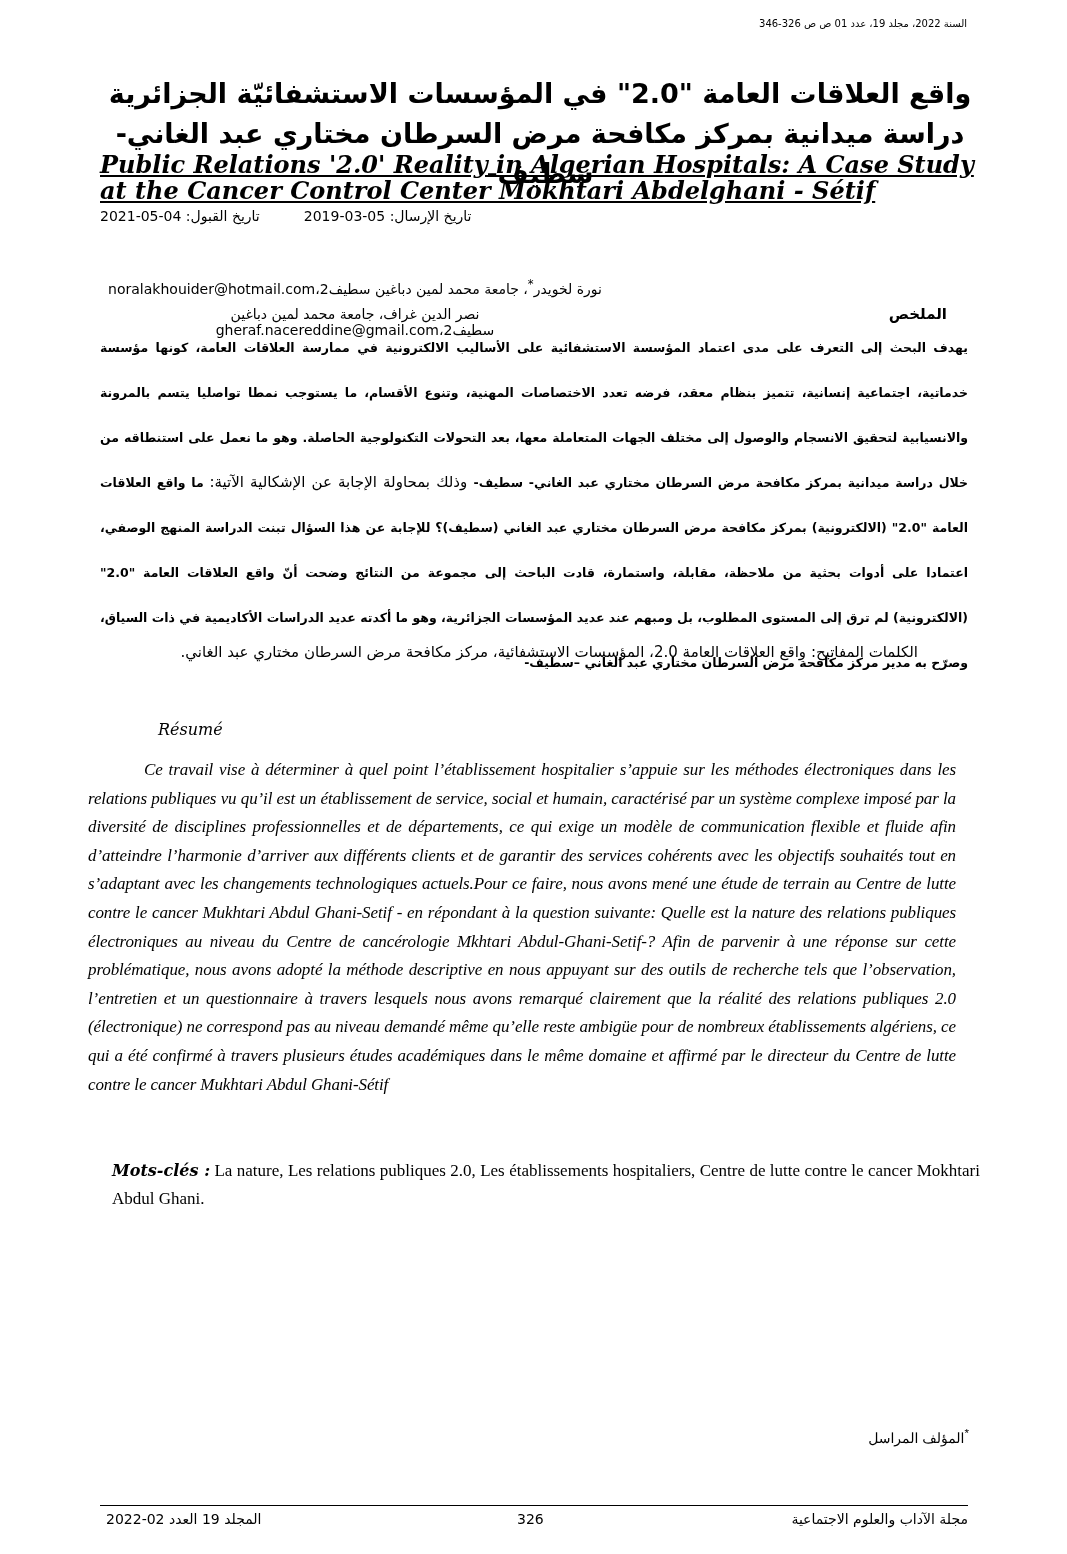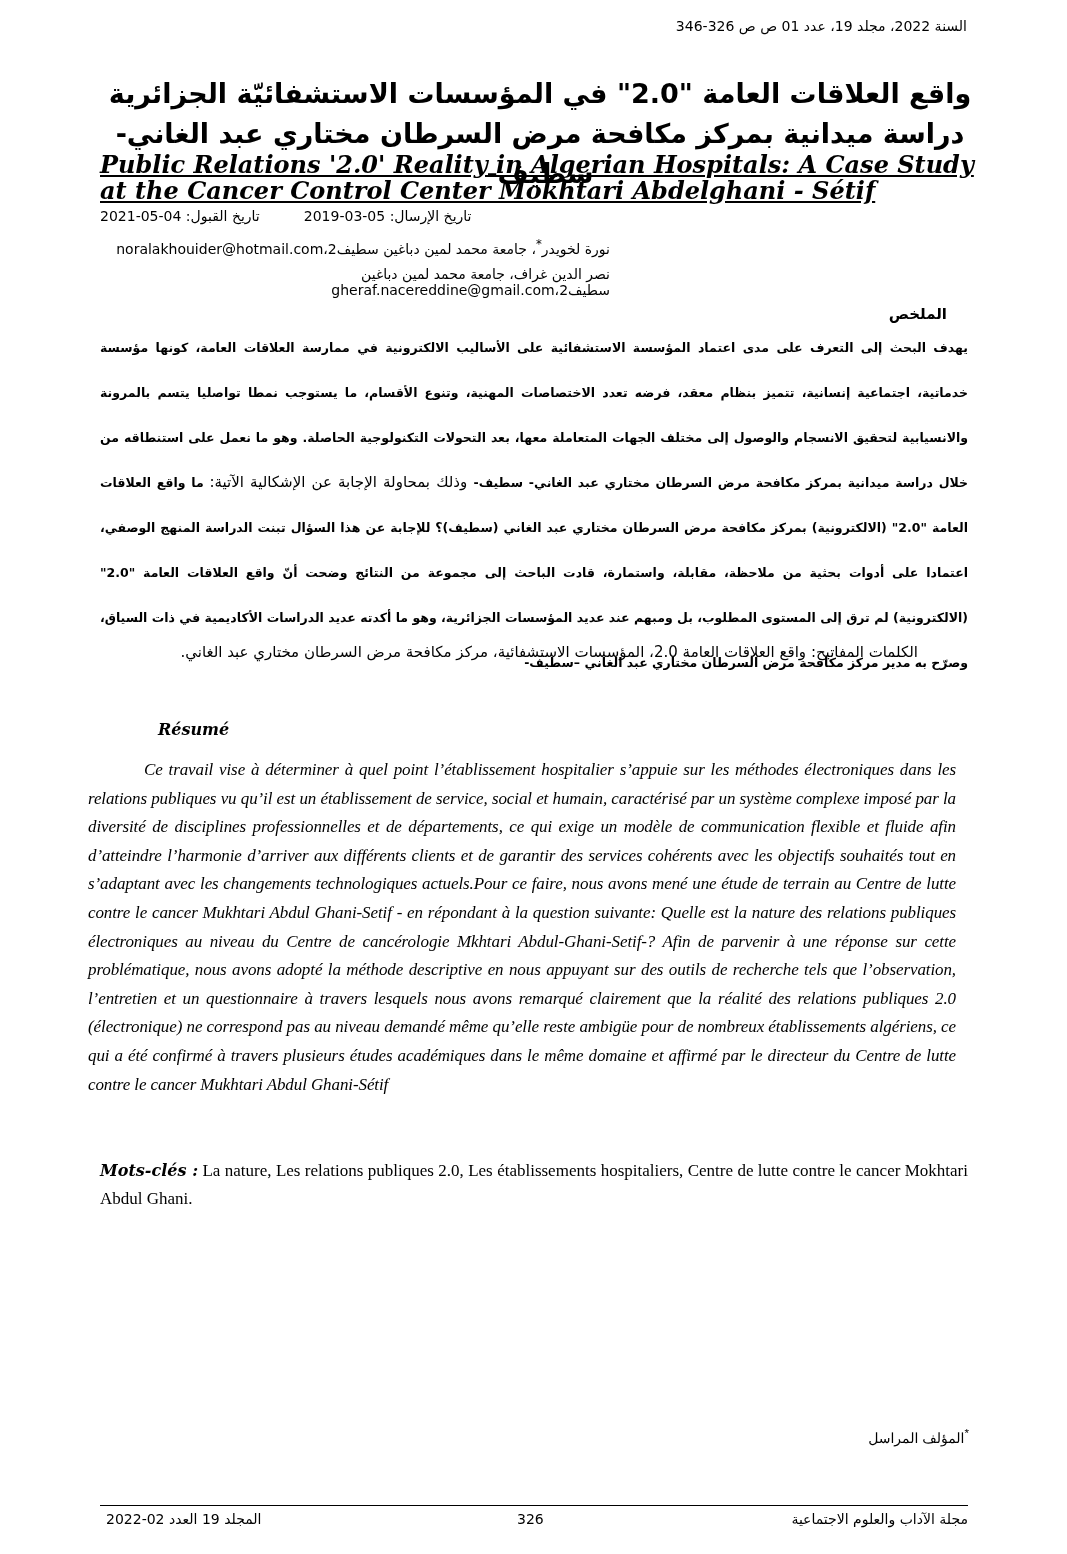--- a/index.html
+++ b/index.html
@@ -1,33 +1,33 @@
 <!DOCTYPE html>
 <html><head>
 <meta charset="utf-8">
 <style>
   html, body { margin: 0; padding: 0; background: #ffffff; }
   body { width: 1067px; height: 1554px; position: relative; overflow: hidden; color: #000; font-family: "DejaVu Serif", serif; }
   .abs { position: absolute; }
   .rtl { direction: rtl; unicode-bidi: embed; }
-  .header-line { top: 18px; right: 100px; font-size: 14px; font-family: "DejaVu Sans", sans-serif; }
+  .header-line { top: 18px; right: 100px; font-size: 10px; font-family: "DejaVu Sans", sans-serif; }
   .ar-title { top: 74px; left: 100px; width: 880px; text-align: center; font-size: 27px; line-height: 40px; font-weight: bold; font-family: "DejaVu Sans", sans-serif; }
   .en-title { top: 152px; left: 100px; width: 880px; text-align: left; font-size: 24px; line-height: 26px; font-weight: bold; font-style: italic; font-family: "DejaVu Serif", serif; text-decoration: underline; }
   .dates { top: 208px; left: 100px; width: 640px; font-size: 14px; font-family: "DejaVu Sans", sans-serif; display: flex; justify-content: flex-end; gap: 44px; direction: rtl; }
-  .author { left: 100px; width: 510px; font-size: 14px; font-family: "DejaVu Sans", sans-serif; direction: rtl; text-align: right; }
+  .author { left: 100px; width: 510px; font-size: 14px; font-family: "DejaVu Sans", sans-serif; direction: rtl; text-align: center; margin-top: 40px; }
   .author-1 { top: 237px; }
   .author-2 { top: 266px; }
   .ar-abs-heading { top: 305px; right: 120px; font-size: 15px; font-weight: bold; font-family: "DejaVu Sans", sans-serif; }
   .ar-abstract { top: 325px; left: 100px; width: 868px; direction: rtl; text-align: justify; text-align-last: right; font-size: 12.5px; line-height: 45px; font-weight: bold; font-family: "DejaVu Sans", sans-serif; }
   .ar-abstract .big { font-size: 15px; font-weight: normal; }
   .ar-keywords { top: 643px; left: 150px; width: 768px; direction: rtl; text-align: right; font-size: 15px; font-family: "DejaVu Sans", sans-serif; }
   .ar-keywords .kw-label { font-weight: normal; }
-  .fr-heading { top: 720px; left: 158px; font-size: 16px; font-weight: bold; font-style: italic; font-family: "DejaVu Serif", serif; text-align: center; }
+  .fr-heading { top: 720px; left: 158px; font-size: 16px; font-weight: normal; font-style: italic; font-family: "DejaVu Serif", serif; text-align: center; }
   .fr-abstract { top: 756px; left: 88px; width: 868px; text-align: justify; font-size: 17px; line-height: 28.6px; font-style: italic; font-family: "Liberation Serif", serif; text-indent: 56px; letter-spacing: -0.1px; }
-  .fr-keywords { top: 1157px; left: 100px; width: 868px; text-align: justify; font-size: 17px; line-height: 28px; font-family: "Liberation Serif", serif; }
+  .fr-keywords { top: 1157px; left: 112px; width: 868px; text-align: justify; font-size: 17px; line-height: 28px; font-family: "Liberation Serif", serif; }
   .fr-keywords .kw-label { font-weight: bold; font-style: italic; font-family: "DejaVu Serif", serif; font-size: 16px; }
   .footnote { top: 1426px; right: 98px; font-size: 14px; font-family: Liberation Sans, sans-serif; direction: rtl; }
   .footer-rule { top: 1505px; left: 100px; width: 868px; height: 0; border-top: 1px solid #000; }
   .footer { top: 1511px; left: 100px; width: 868px; font-size: 14px; font-family: "DejaVu Sans", sans-serif; }
   .footer .f-left { position: absolute; left: 6px; top: 0; direction: rtl; }
   .footer .f-center { position: absolute; left: 417px; top: 0; }
   .footer .f-right { position: absolute; right: 0; top: 0; direction: rtl; }
 </style>
 </head>
 <body>

